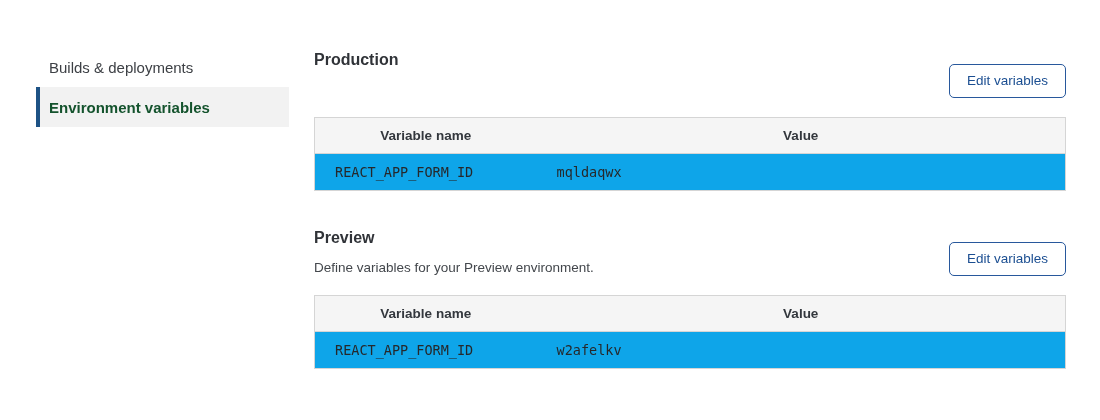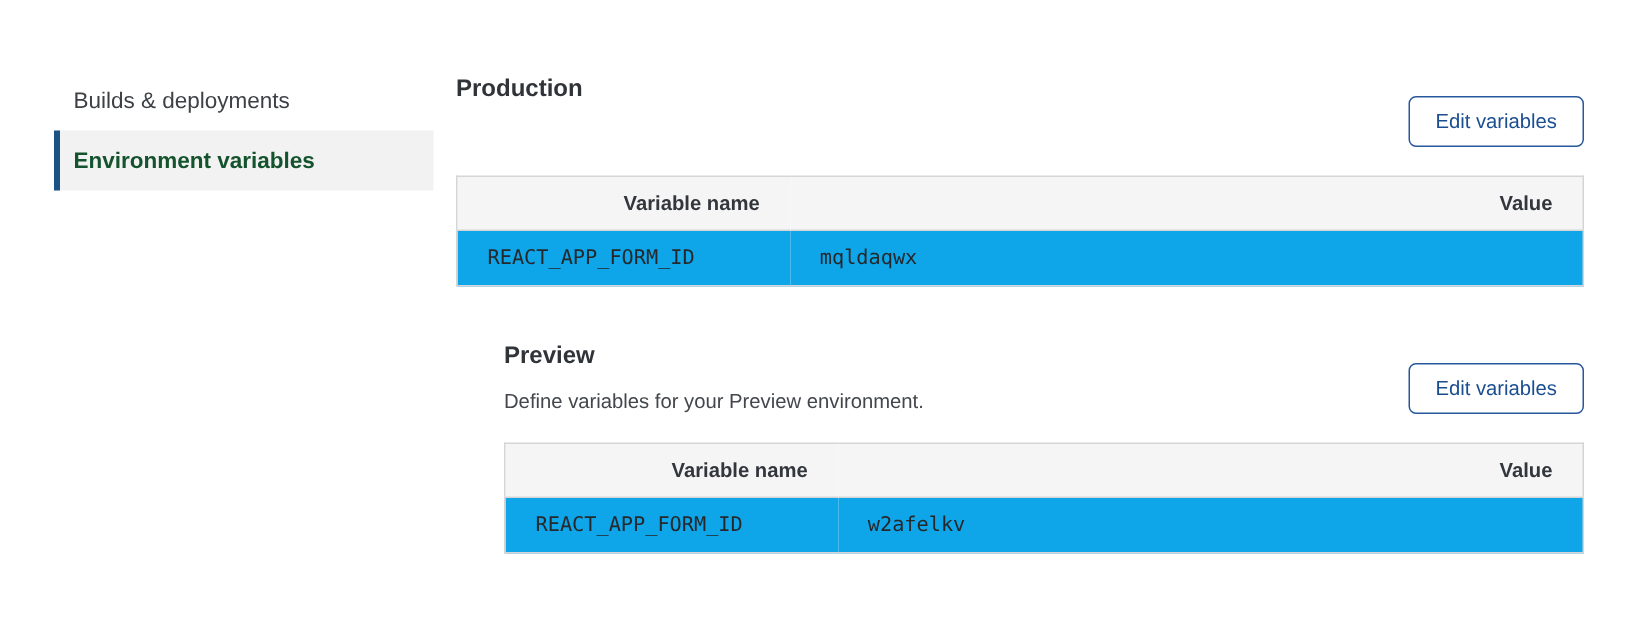--- a/index.html
+++ b/index.html
@@ -33,24 +33,24 @@
   .nav-item.active {
     background: #f2f2f2;
     border-left-color: #1d5285;
     font-weight: 700;
     color: #14532d;
   }
 
   
   .main {
     position: absolute;
-    left: 304px; top: 50px;
+    left: 314px; top: 50px;
     width: 752px;
   }
-  .section + .section { margin-top: 37px; margin-left: 32px; }
+  .section + .section { margin-top: 37px; }
   .section-head {
     display: flex;
     justify-content: space-between;
     align-items: flex-start;
   }
   .section-title {
     margin: 0;
     font-size: 16px;
     line-height: 19px;
     font-weight: 700;
@@ -77,21 +77,21 @@
   }
 
   table.vars {
     margin-top: 19px;
     width: 100%;
     border-collapse: collapse;
     border: 1px solid #d5d5d5;
   }
   table.vars th {
     background: #f5f5f5;
-    text-align: right;
+    text-align: center;
     font-size: 13.5px;
     font-weight: 700;
     color: #33373d;
     padding: 10px 20px;
     border-bottom: 1px solid #d5d5d5;
   }
   table.vars th.col-name { width: 222px; }
   table.vars td {
     padding: 10px 20px;
     font-family: "DejaVu Sans Mono", monospace;

